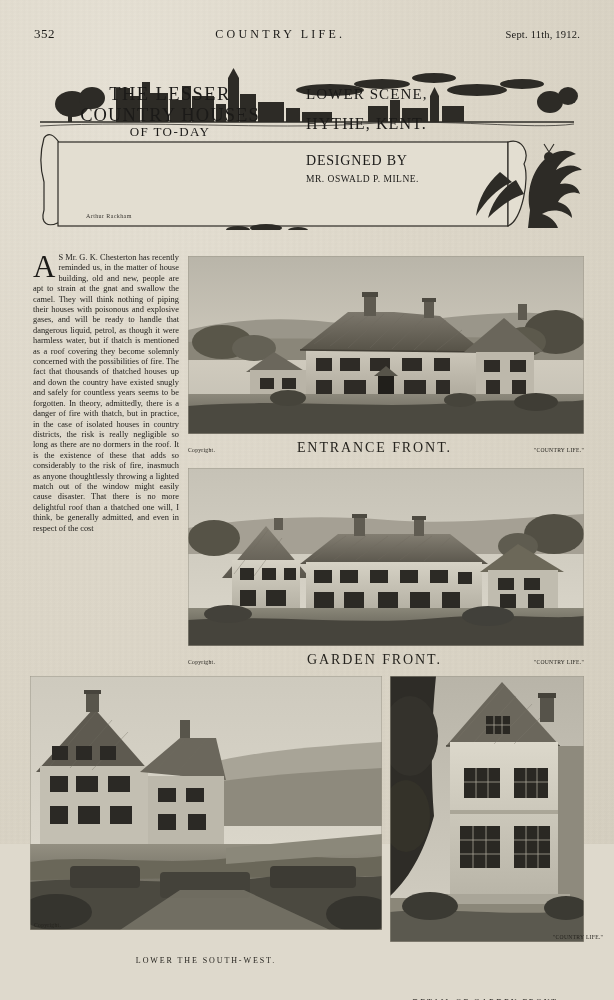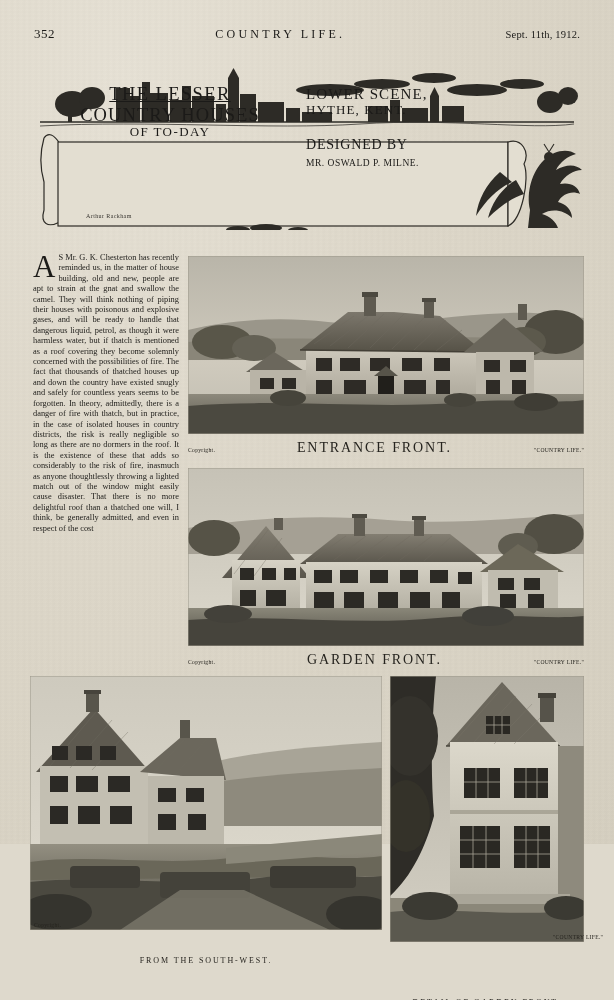--- a/index.html
+++ b/index.html
@@ -42,26 +42,26 @@
     position:absolute;left:30px;top:60px;width:554px;height:170px;
   }
   .header-art svg{display:block;}
   .head-text{
     position:absolute;left:60px;top:84px;width:430px;height:80px;
     display:flex;gap:26px;align-items:flex-start;
   }
   .head-left{
     width:220px;text-align:center;line-height:1.12;
   }
-  .head-left .l1{font-size:18.5px;letter-spacing:1.4px;text-decoration:underline;}
+  .head-left .l1{font-size:18.5px;letter-spacing:1.4px;}
   .head-left .l2{font-size:18.5px;letter-spacing:1.1px;}
   .head-left .l3{font-size:13px;letter-spacing:1.4px;}
   .head-right{padding-top:2px;}
   .head-right .r1{font-size:15px;letter-spacing:1.1px;line-height:1.15;}
-  .head-right .r2{font-size:13px;letter-spacing:1.1px;line-height:1.15;}
+  .head-right .r2{font-size:16px;letter-spacing:1.1px;line-height:1.15;margin-top:12px;}
   .head-right .r3{font-size:14px;letter-spacing:.8px;margin-top:19px;}
   .head-right .r4{font-size:9.5px;letter-spacing:.5px;margin-top:5px;}
   .artist-sig{
     position:absolute;left:86px;top:213px;
     font-size:6px;letter-spacing:.4px;color:#3a3732;
     font-family:"Liberation Serif", serif;
   }
 
   
   .col-text{
@@ -447,21 +447,21 @@
 
         <path d="M196,172 L352,158 L352,176 L196,188 Z" fill="#8b887a"></path>
 
         <ellipse cx="26" cy="236" rx="36" ry="18" fill="#35342e"></ellipse>
         <ellipse cx="330" cy="238" rx="34" ry="18" fill="#35342e"></ellipse>
         <rect x="0" y="0" width="352" height="254" fill="none" stroke="#9c9789" stroke-width="1"></rect>
       </svg>
     </div>
   </div>
   <div class="cap-tiny" style="left:34px;top:922px;">Copyright.</div>
-  <div class="cap-single" style="left:30px;top:956px;width:352px;">FROM THE SOUTH-WEST.</div>
+  <div class="cap-single" style="left:30px;top:956px;width:352px;">LOWER THE SOUTH-WEST.</div>
 
   <div class="plate" style="left:390px;top:676px;width:194px;height:266px;">
     <div class="photo">
       <svg width="194" height="266" viewBox="0 0 194 266" xmlns="http://www.w3.org/2000/svg">
         <defs>
           <linearGradient id="sky4" x1="0" y1="0" x2="0" y2="1">
             <stop offset="0%" stop-color="#b8b4a8"></stop>
             <stop offset="100%" stop-color="#d3cfc3"></stop>
           </linearGradient>
           <linearGradient id="wall4" x1="0" y1="0" x2="0" y2="1">

